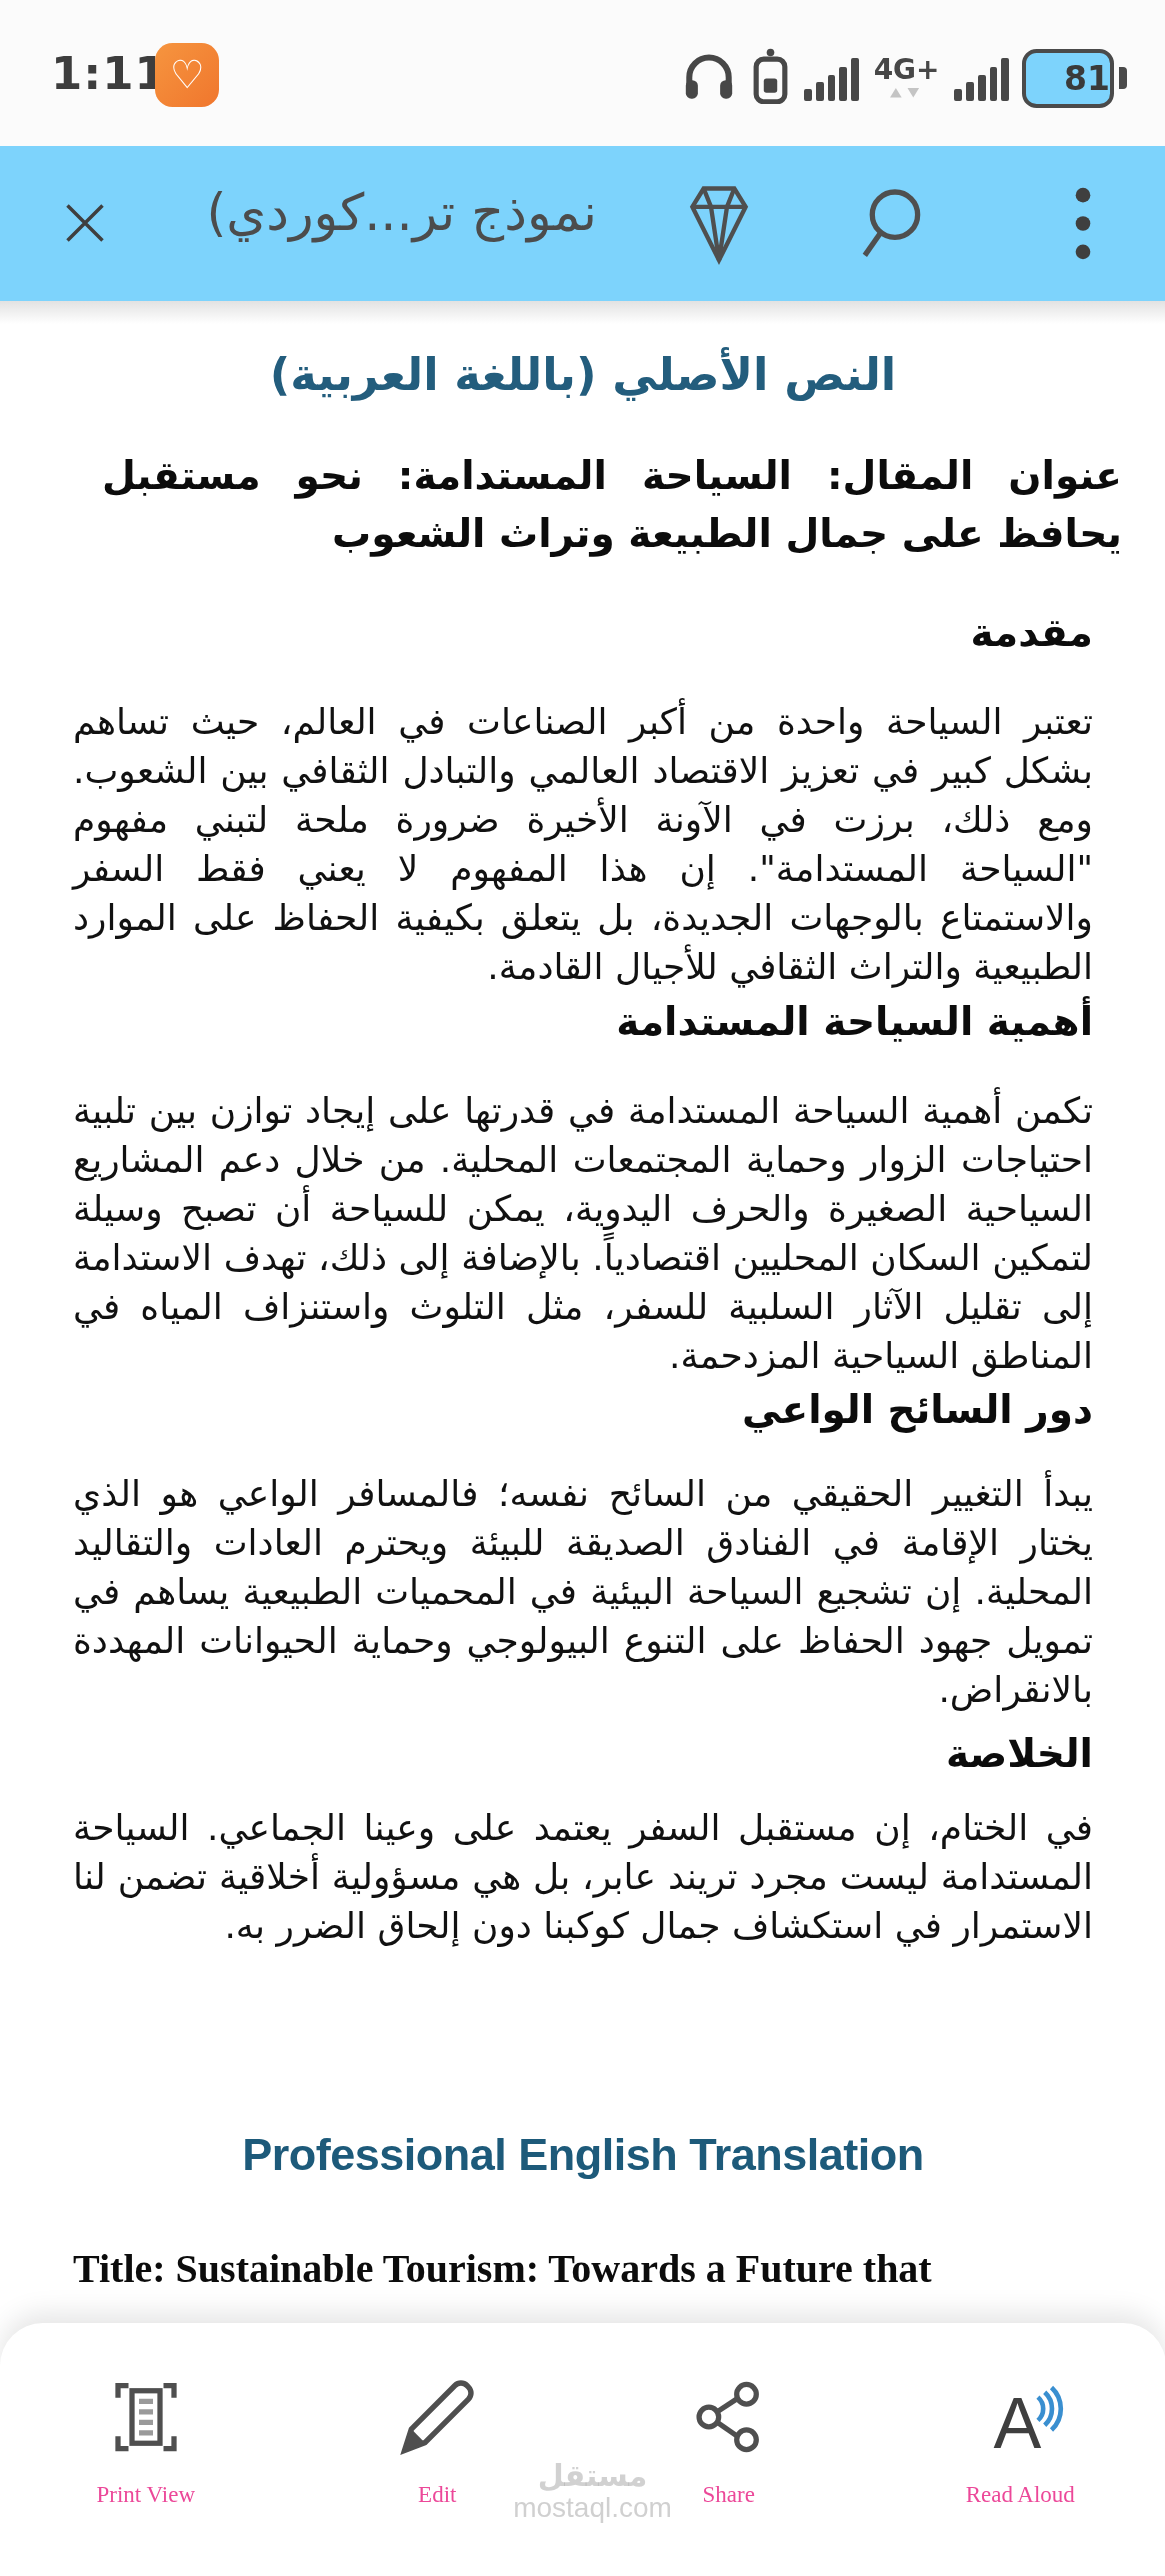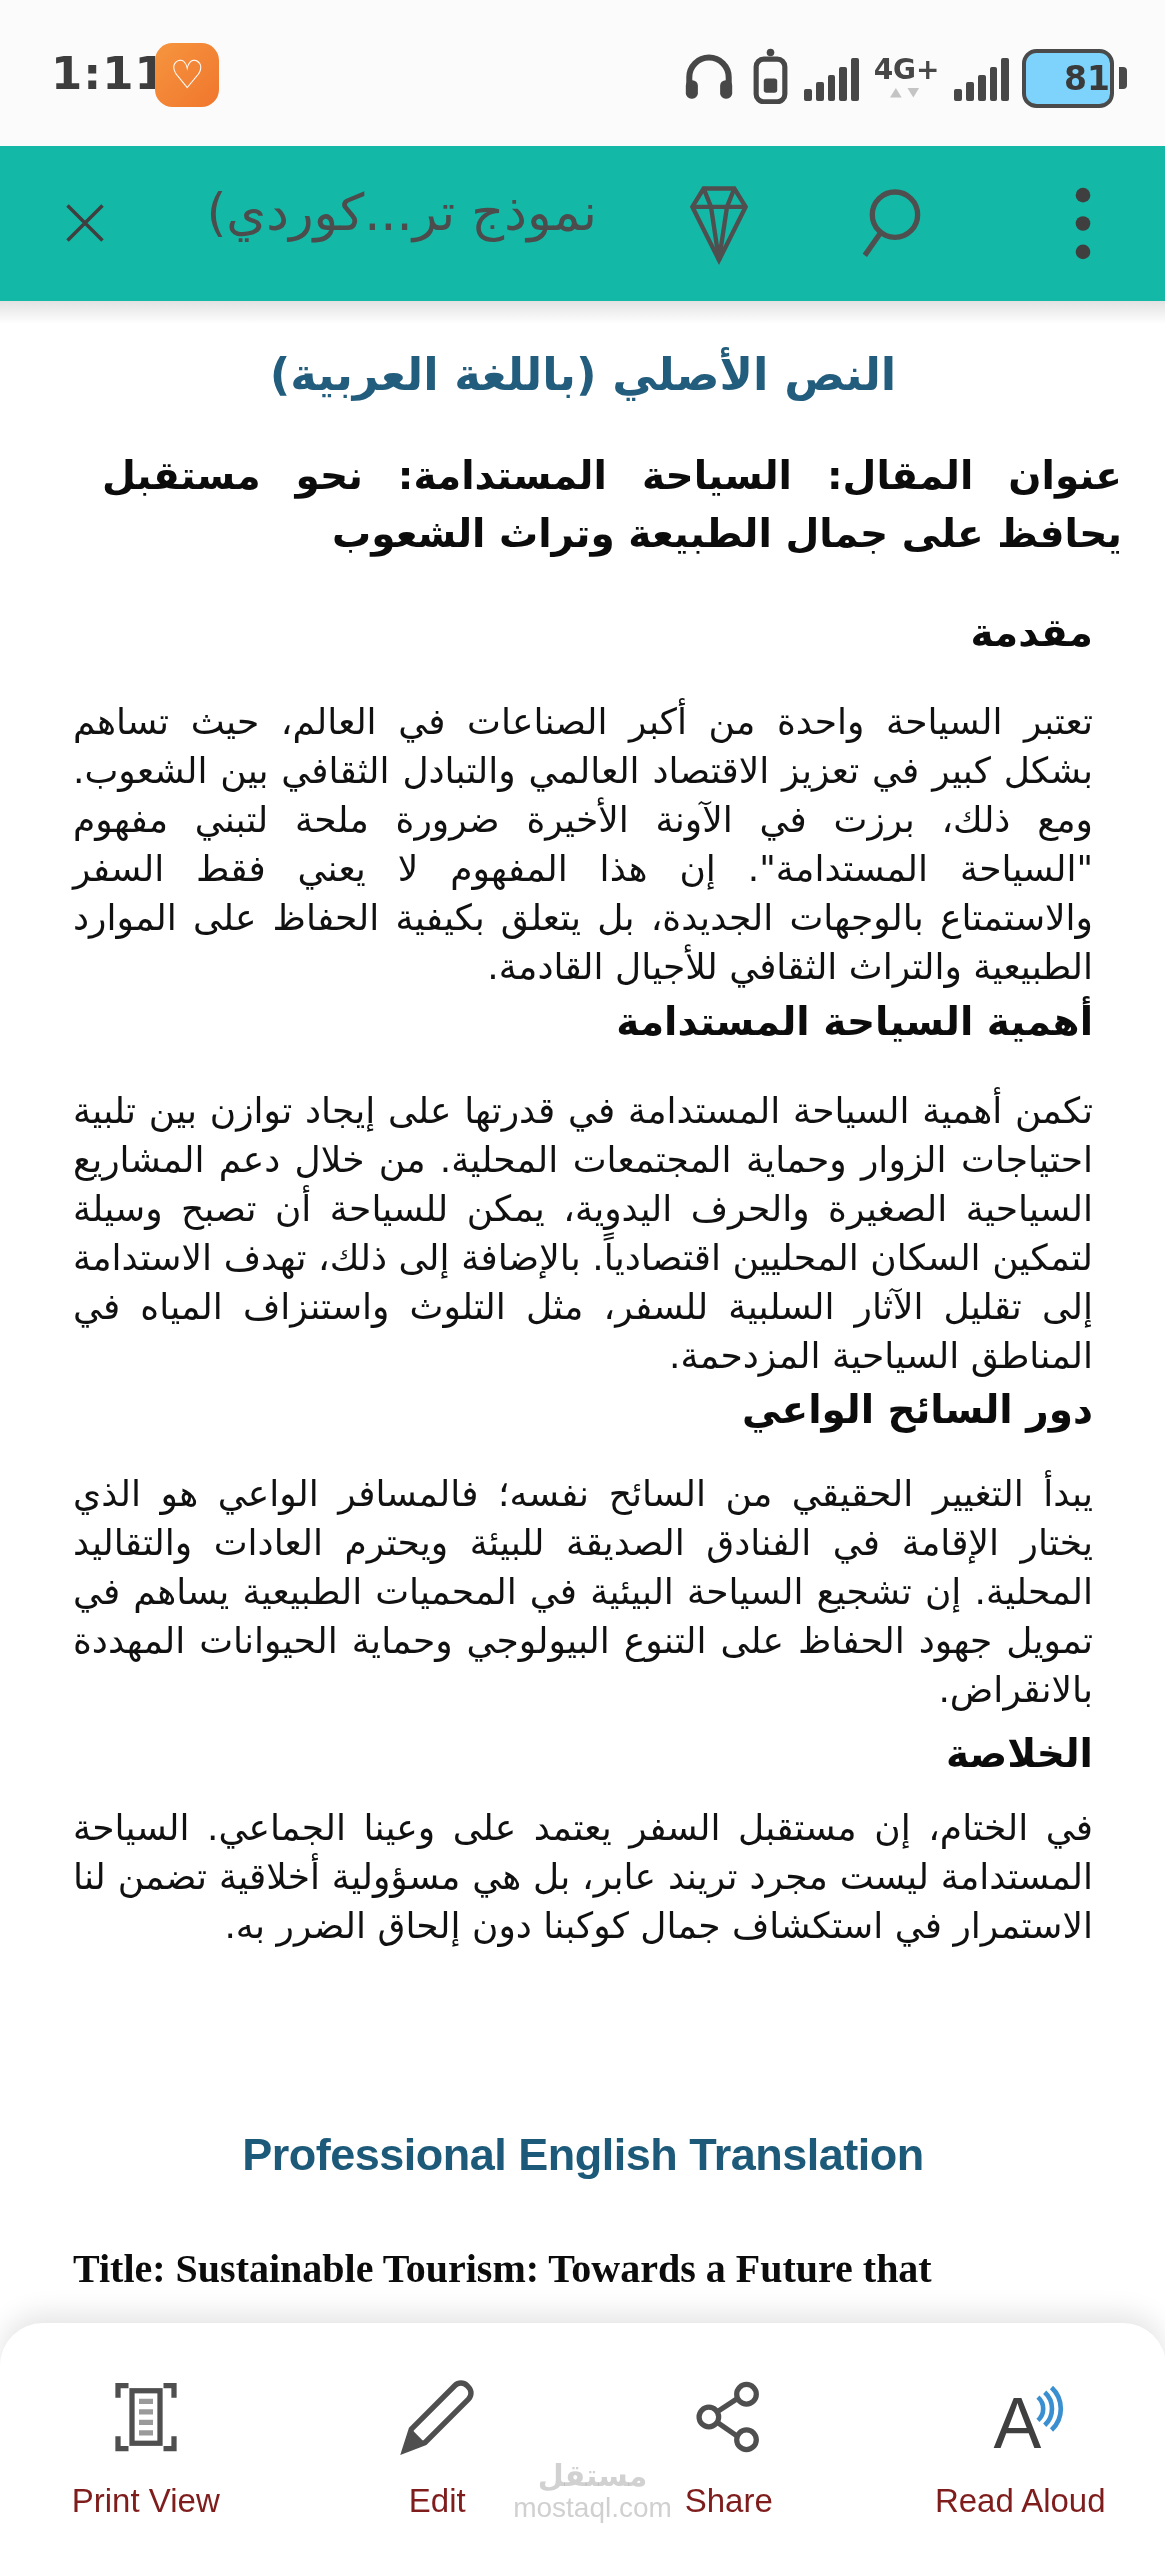--- a/index.html
+++ b/index.html
@@ -18,21 +18,21 @@
   .bars i{display:block;width:7.8px;background:#474747;border-radius:1.9px;}
   .netblock{display:flex;flex-direction:column;align-items:center;line-height:1;margin:0 1.9px;}
   .netblock b{font-size:28px;color:#474747;font-weight:700;}
   .battery{position:relative;width:84px;height:51px;border:4.9px solid #4a4a4a;border-radius:14.6px;
            background:#7dd3fc;overflow:hidden;display:flex;align-items:center;justify-content:center;}
   .batt-fill{position:absolute;left:0;top:0;bottom:0;width:84%;background:#c9c9c9;}
   .battery span{position:relative;font-size:33px;font-weight:700;color:#3a3a3a;}
   .batt-nub{width:7.8px;height:21.4px;background:#4a4a4a;border-radius:0 3.9px 3.9px 0;margin-left:-7.8px;}
 
   
-  #toolbar{top:146px;left:0;width:1166px;height:155px;background:#14b8a6;}
+  #toolbar{top:146px;left:0;width:1166px;height:155px;background:#7dd3fc;}
   #toolbar-shadow{top:301px;left:0;width:1166px;height:23px;
                   background:linear-gradient(#e2e2e2,rgba(255,255,255,0));}
   .tb-icon{display:flex;align-items:center;justify-content:center;cursor:pointer;}
   #doc-title{left:199px;top:37px;width:398px;direction:rtl;text-align:right;font-size:51px;color:#4c4c4c;white-space:nowrap;}
 
   
   .ar{direction:rtl;font-family:"DejaVu Sans",sans-serif;}
   .block{left:73px;width:1020px;}
   .sec-heading-blue{top:348px;text-align:center;font-size:45px;font-weight:700;color:#235d7d;}
   .article-title{font-size:39px;font-weight:700;line-height:58px;text-align:justify;color:#0c0c0c;}
@@ -42,21 +42,21 @@
               font-family:"Liberation Sans","DejaVu Sans",sans-serif;letter-spacing:-0.5px;}
   .en-title{top:2232px;font-family:"Liberation Serif","DejaVu Serif",serif;font-size:40px;font-weight:700;
             line-height:74px;color:#0c0c0c;text-align:left;direction:ltr;}
 
   
   #bottom-panel{left:0;top:2323px;width:1166px;height:253px;background:#ffffff;
                 border-radius:43px 43px 0 0;box-shadow:0 -9.7px 27px rgba(0,0,0,0.10);
                 display:flex;align-items:flex-start;padding-top:49px;box-sizing:border-box;}
   .nav-item{flex:1;display:flex;flex-direction:column;align-items:center;gap:21.4px;cursor:pointer;}
   .nav-icon{height:89px;display:flex;align-items:center;justify-content:center;}
-  .nav-label{font-size:33px;color:#7f1d1d;font-family:Liberation Sans, sans-serif;}
+  .nav-label{font-size:23px;color:#ec4899;font-family:Liberation Serif, serif;}
 
   
   #watermark{left:500px;top:2459px;width:185px;text-align:center;z-index:5;pointer-events:none;}
   #watermark .wm-logo{font-size:30px;font-weight:700;color:rgba(140,140,140,0.40);direction:rtl;line-height:1.1;}
   #watermark .wm-domain{font-size:28px;color:rgba(150,150,150,0.45);font-family:"Liberation Sans",sans-serif;}
 </style>
 </head>
 <body>
 
 <div id="screen">

